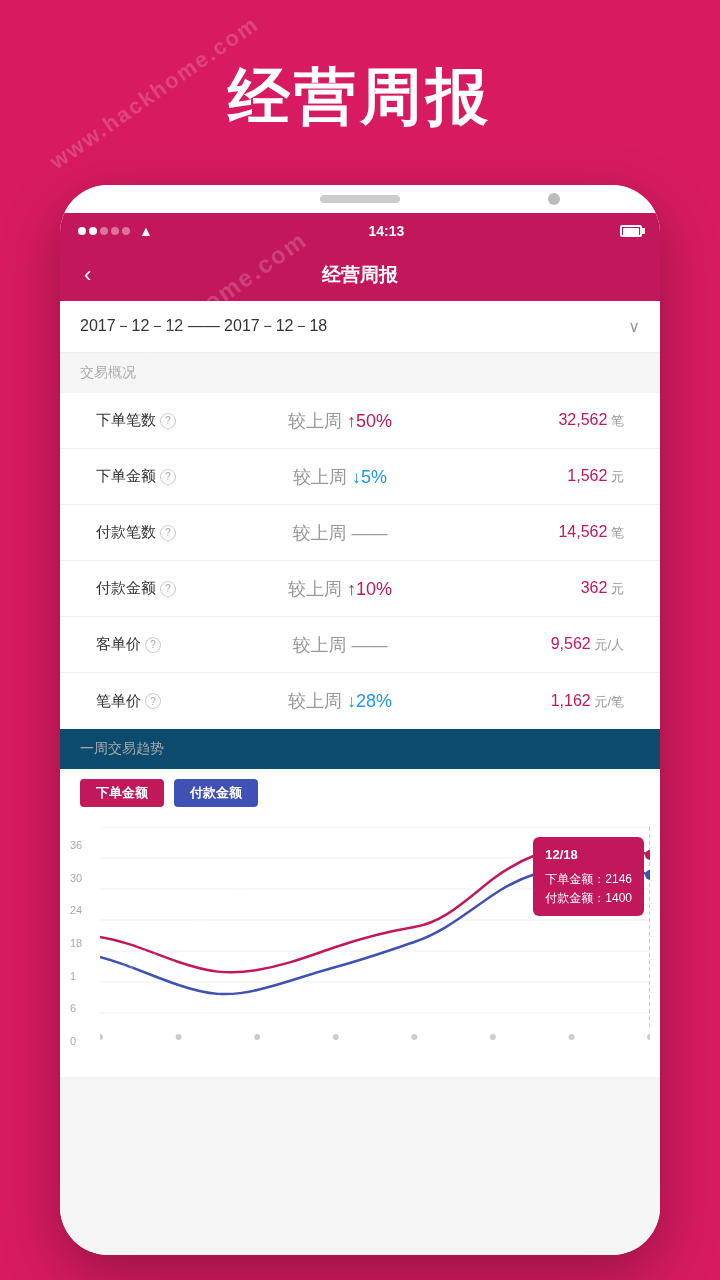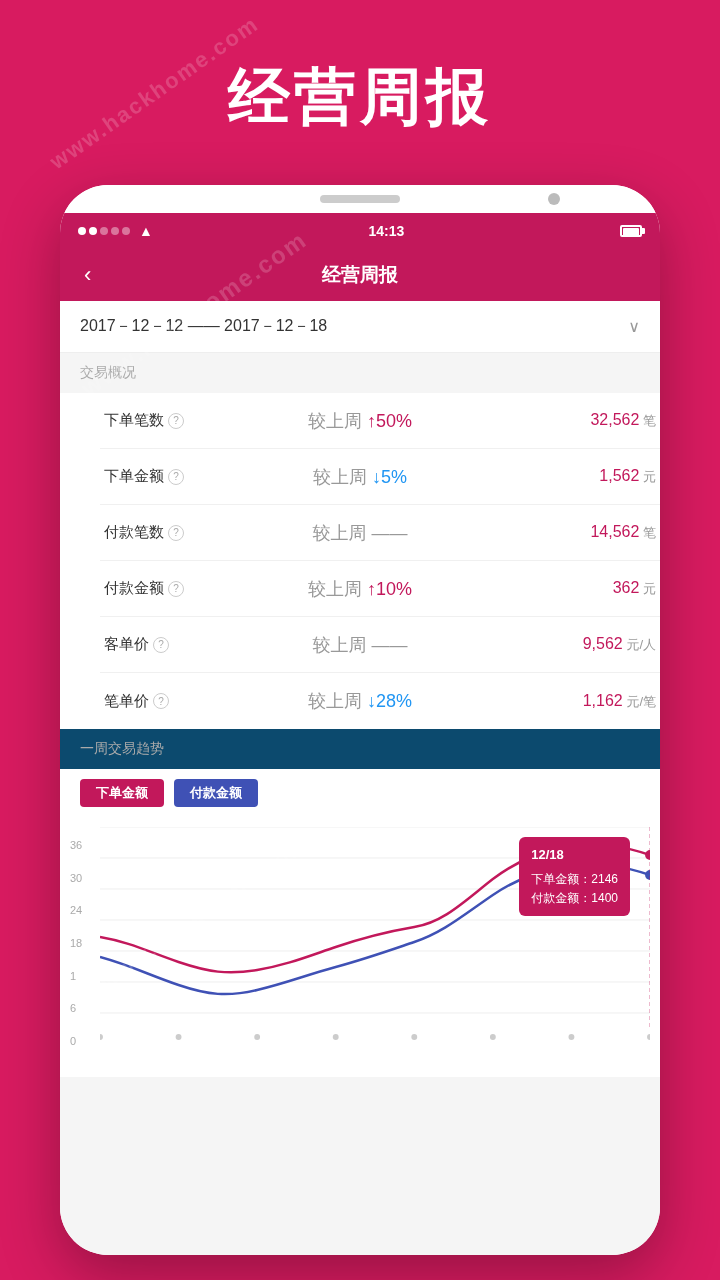--- a/index.html
+++ b/index.html
@@ -227,23 +227,22 @@
     }
 
     
     .stats-container {
       background: white;
     }
     .stat-row {
       display: flex;
       align-items: center;
       height: 56px;
-      padding: 0 4px;
+      padding: 0 36px;
       border-bottom: 1px solid #f0f0f0;
-      margin-left: 40px;
     }
     .stat-name {
       font-size: 15px;
       color: #333;
       width: 80px;
       display: flex;
       align-items: center;
       gap: 4px;
     }
     .info-icon {
@@ -311,21 +310,21 @@
       background: white;
       padding: 10px 10px 0 10px;
       height: 260px;
       position: relative;
       overflow: hidden;
     }
 
     .chart-tooltip {
       position: absolute;
       top: 20px;
-      right: 30px;
+      right: 16px;
       background: #c2185b;
       color: white;
       border-radius: 6px;
       padding: 8px 12px;
       font-size: 12px;
       line-height: 1.6;
       z-index: 10;
     }
 
     .y-axis {

